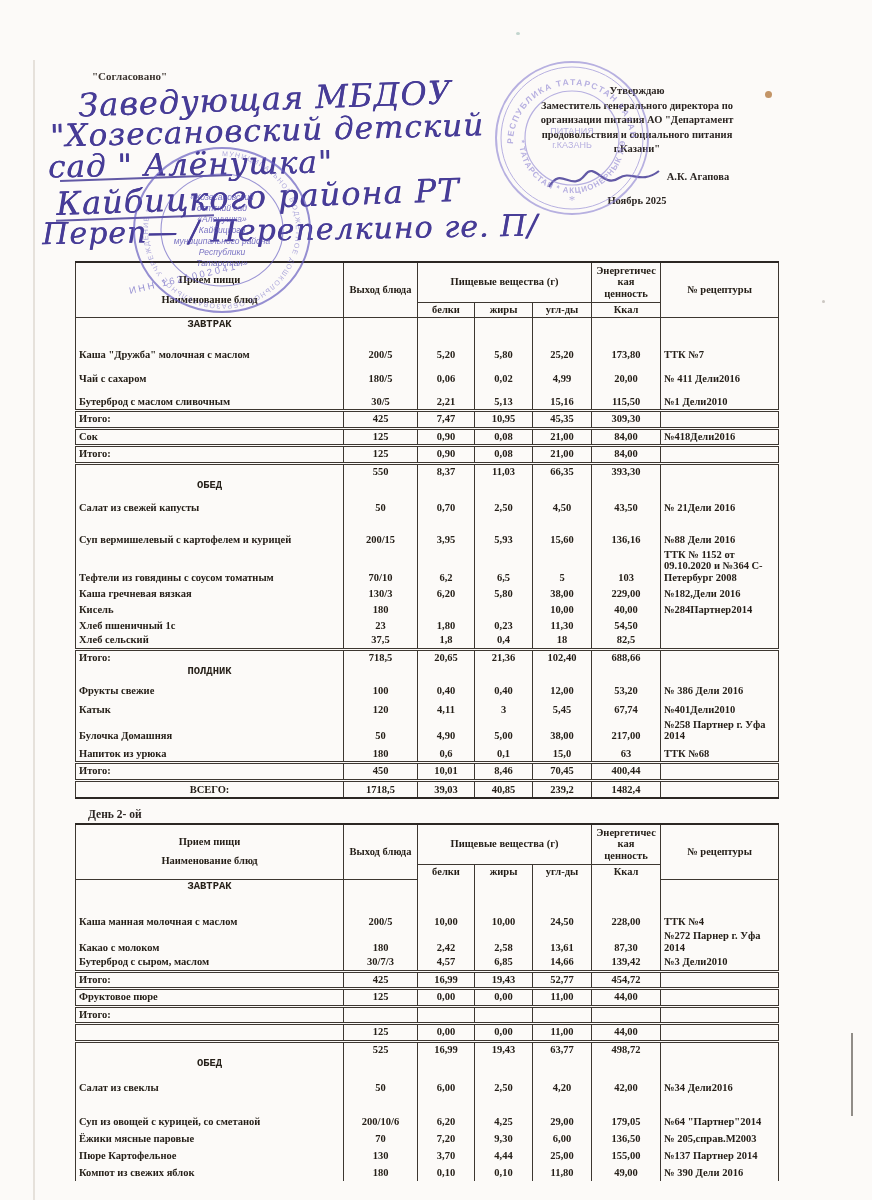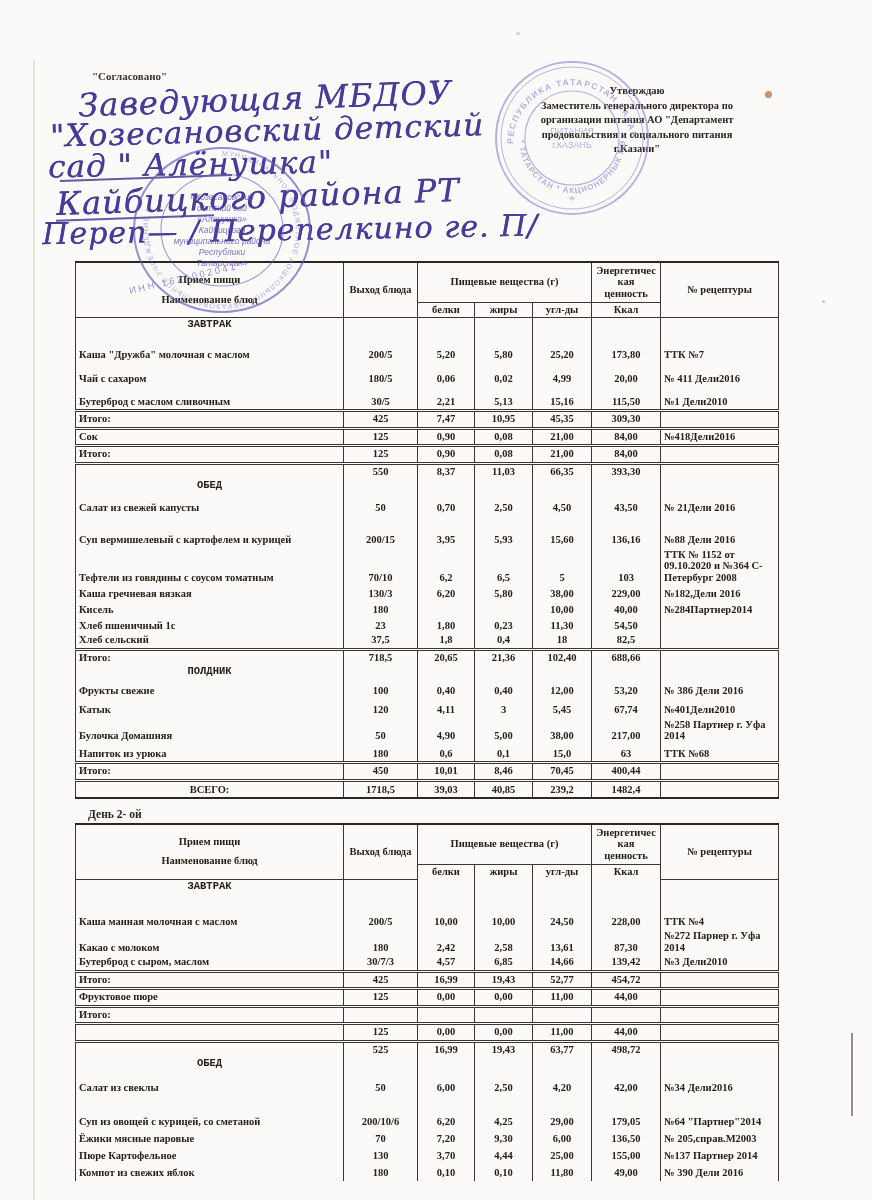--- a/index.html
+++ b/index.html
@@ -81,20 +81,27 @@
   <div class="hw" style="left:42px;top:212px;font-size:30px;transform:rotate(-1deg);">Переп— / Перепелкино  ге. П/</div>
   <div class="hw-u" style="left:60px;top:177px;width:172px;transform:rotate(-2deg);"></div>
   <div class="hw-u" style="left:56px;top:217px;width:158px;transform:rotate(-2deg);"></div>
 
   <div class="approve">
     <div>Утверждаю</div>
     <div>Заместитель генерального директора по</div>
     <div>организации питания АО "Департамент</div>
     <div>продовольствия и социального питания</div>
     <div>г.Казани"</div>
+    <div class="sig-row">
+      <svg width="118" height="30" viewBox="0 0 118 30">
+        <path d="M4,24 C16,2 26,30 40,12 C50,-2 58,26 74,15 C86,7 96,22 114,8" fill="none" stroke="#473c97" stroke-width="2.2" opacity=".85"></path>
+      </svg>
+      <span>А.К. Агапова</span>
+    </div>
+    <div class="date">Ноябрь  2025</div>
   </div>
 
   <div class="stamp" style="left:488px;top:56px;width:168px;height:168px;opacity:.62;">
     <svg width="168" height="168" viewBox="0 0 168 168">
       <circle cx="84" cy="82" r="76" fill="none" stroke="#8d83d2" stroke-width="2"></circle>
       <circle cx="84" cy="82" r="71" fill="none" stroke="#8d83d2" stroke-width="1"></circle>
       <circle cx="84" cy="82" r="47" fill="none" stroke="#8d83d2" stroke-width="1.2"></circle>
       <defs>
         <path id="rst" d="M25,88 a59,59 0 0,1 118,0" fill="none"></path>
         <path id="rsb" d="M31,84 a53,53 0 0,0 106,0" fill="none"></path>

